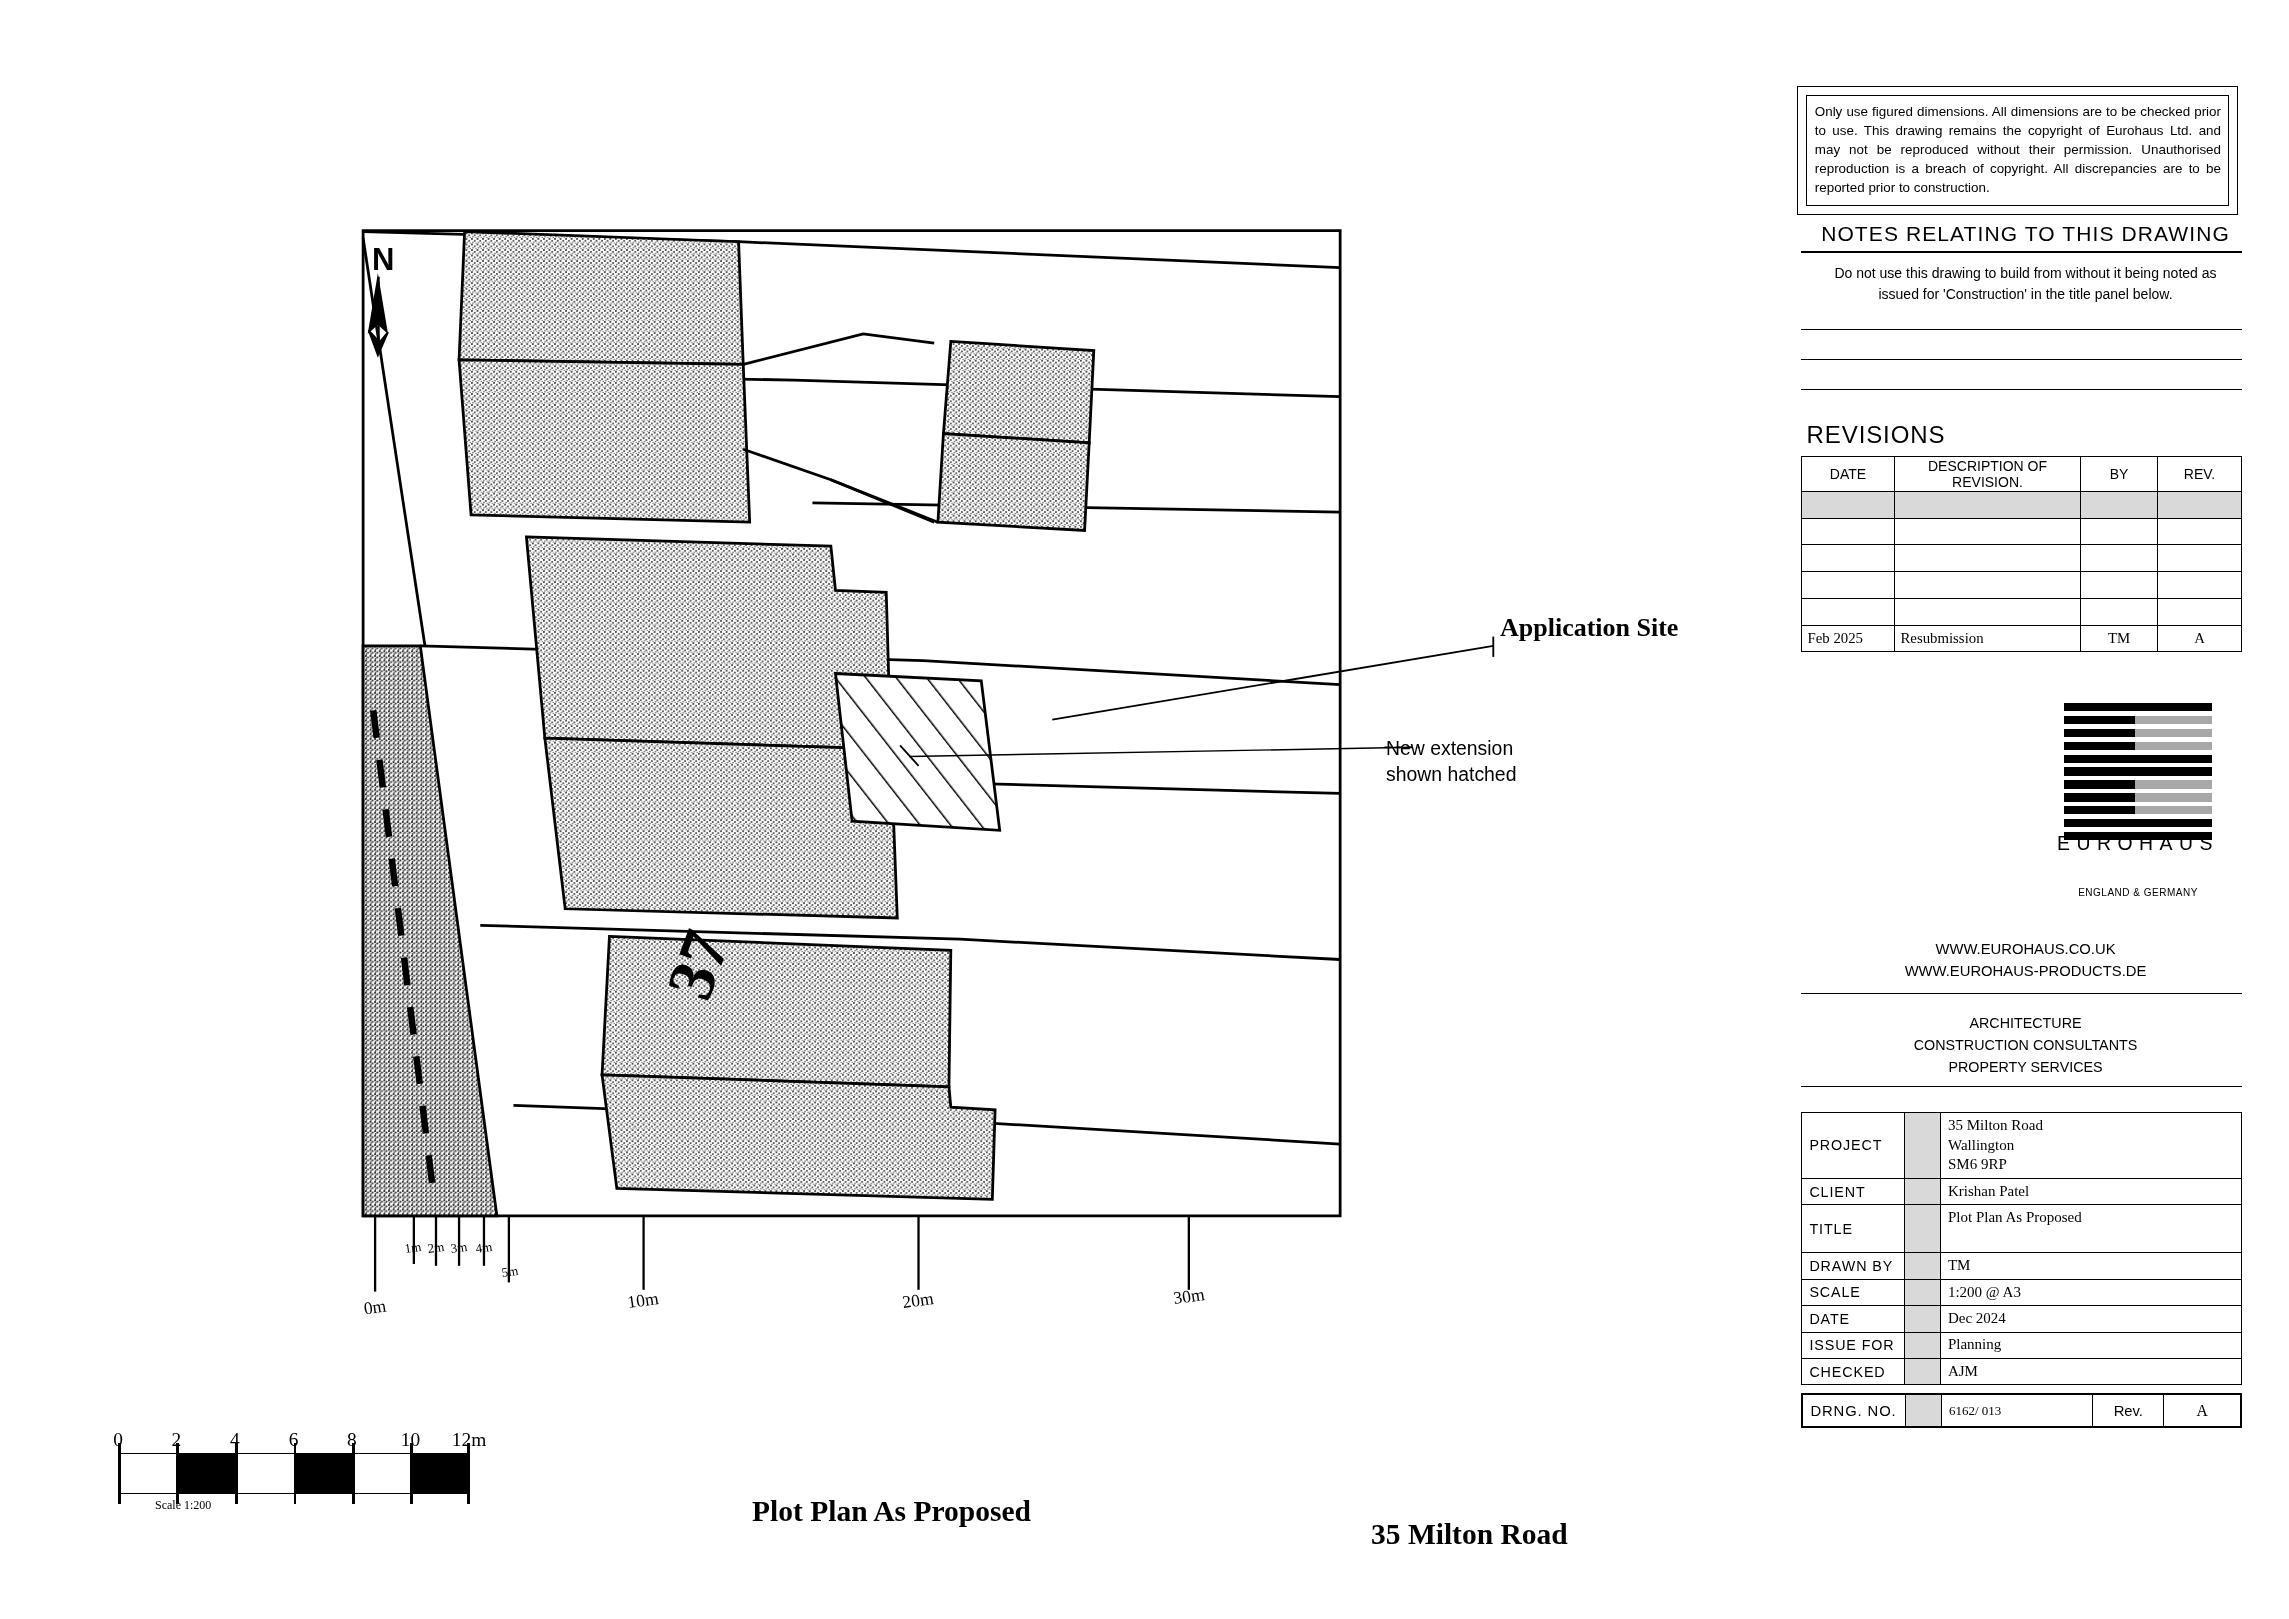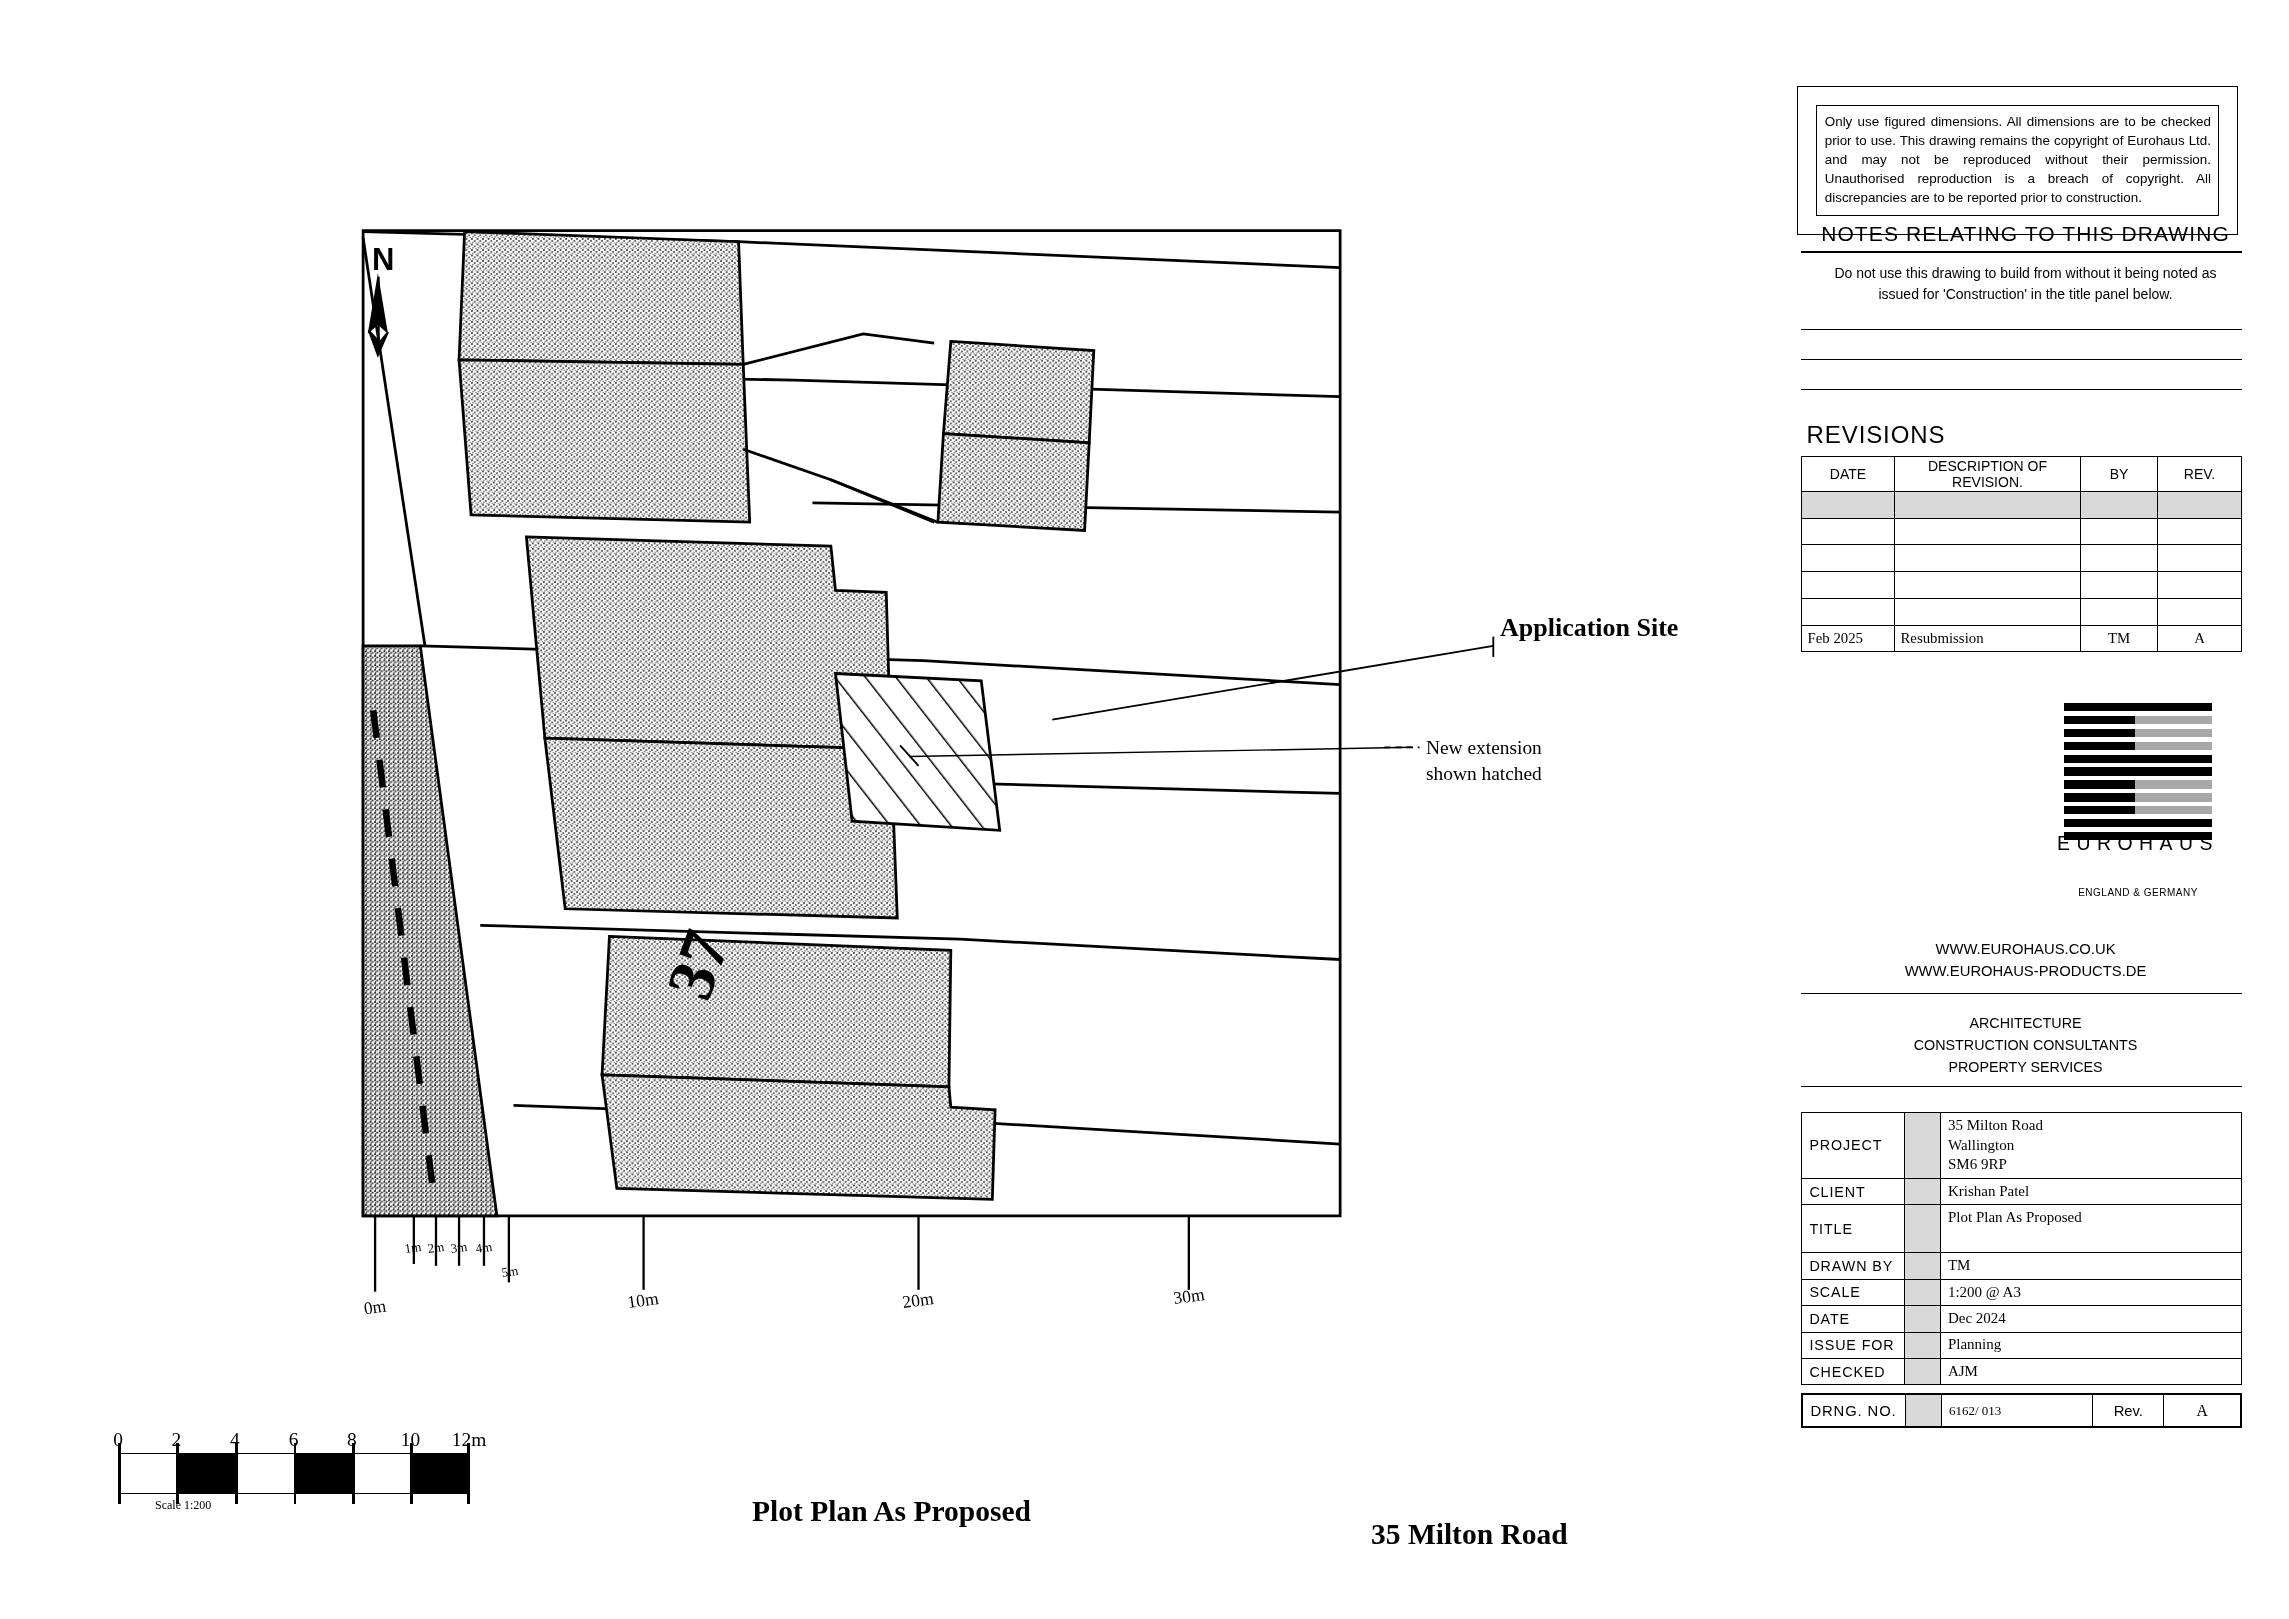--- a/index.html
+++ b/index.html
@@ -28,37 +28,37 @@
 
   
   #plot-title{left:752px;top:1495px;font-size:29.5px;font-weight:bold;
       font-family:"Liberation Serif", serif;}
   #addr-title{left:1371px;top:1518px;font-size:29.5px;font-weight:bold;
       font-family:"Liberation Serif", serif;}
 
   
   #app-site-lbl{left:1500px;top:613px;font-size:26px;font-weight:bold;
       font-family:"Liberation Serif", serif;}
-  #new-ext-lbl{left:1426px;top:735px;font-size:19.4px;line-height:1.35;
-      font-family:Liberation Serif, serif;}
+  #new-ext-lbl{left:1386px;top:735px;font-size:19.4px;line-height:1.35;
+      font-family:Liberation Sans, sans-serif;}
   #north-lbl{left:372px;top:242px;font-size:31px;font-weight:bold;}
   #num37{left:651px;top:983px;font-size:66px;font-weight:bold;
       font-family:"Liberation Serif", serif;
       transform:rotate(-70deg);transform-origin:left top;}
 
   
   .mtick{position:absolute;font-size:13px;font-family:"Liberation Serif", serif;
       transform:translateX(-50%) rotate(-8deg);white-space:nowrap;}
   .mtick.big{font-size:17.5px;}
 
   
   #panel{left:1790px;top:0;width:480px;height:1620px;}
 
   .disclaimer-outer{position:absolute;left:7.4px;top:86px;width:441px;
-      border:1.8px solid #000;padding:18px;box-sizing:border-box;}
+      border:1.8px solid #000;padding:8px;box-sizing:border-box;}
   .disclaimer-inner{border:0.9px solid #000;padding:5.5px 7.4px 8.3px 7.4px;}
   .disclaimer-inner p{margin:0;font-size:13.4px;line-height:1.42;
       text-align:justify;}
 
   .notes-hdr{position:absolute;left:18.5px;top:222px;width:434px;
       text-align:center;font-size:21px;letter-spacing:1.1px;}
   .rule{position:absolute;left:11px;width:441px;height:0;
       border-top:2.8px solid #000;}
   .rule.thin{border-top:1.8px solid #000;}
   .notes-body{position:absolute;left:28px;top:263px;width:415px;

